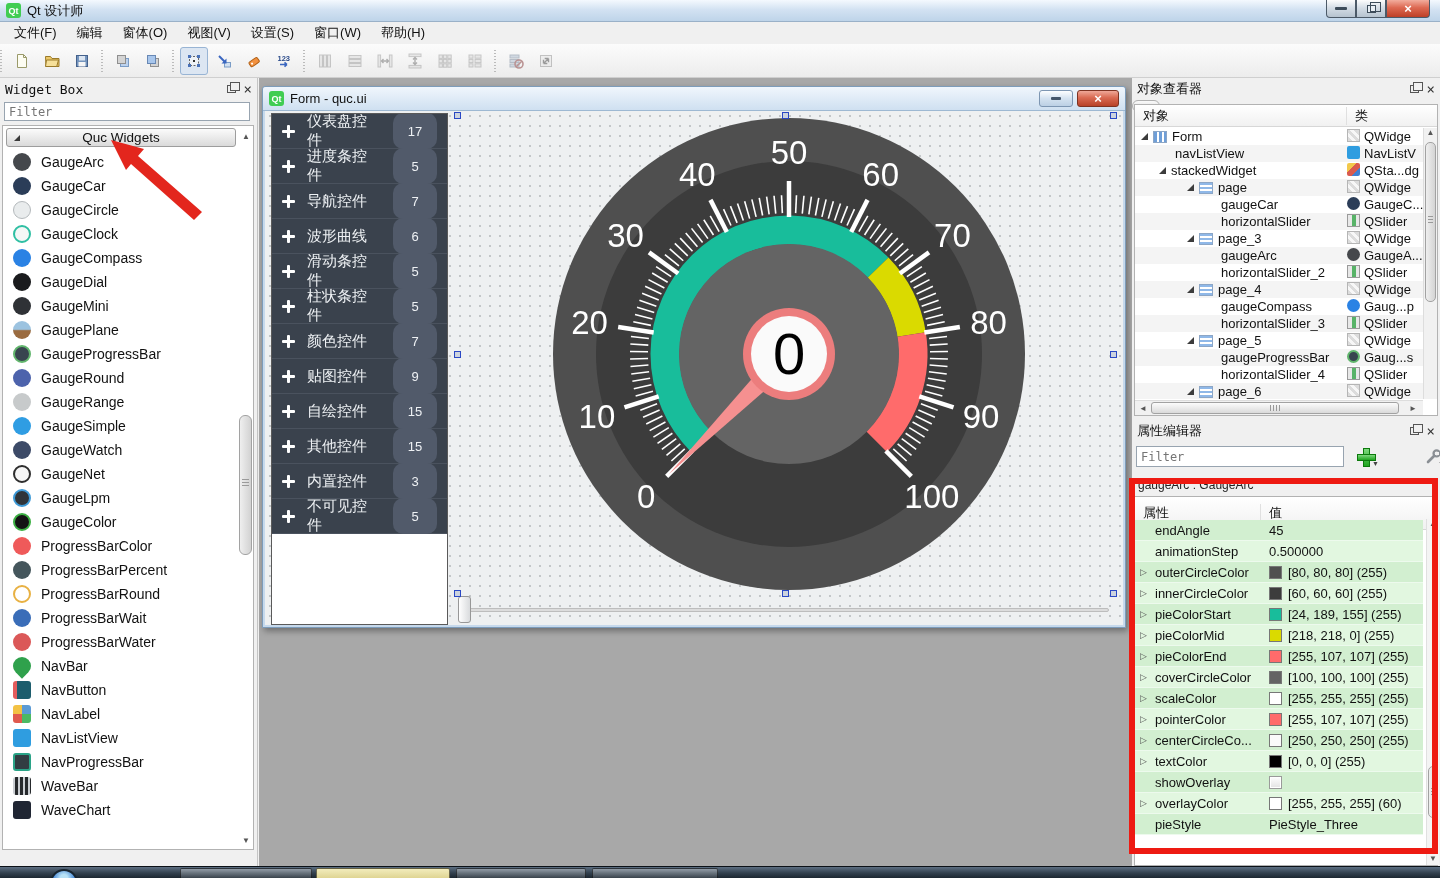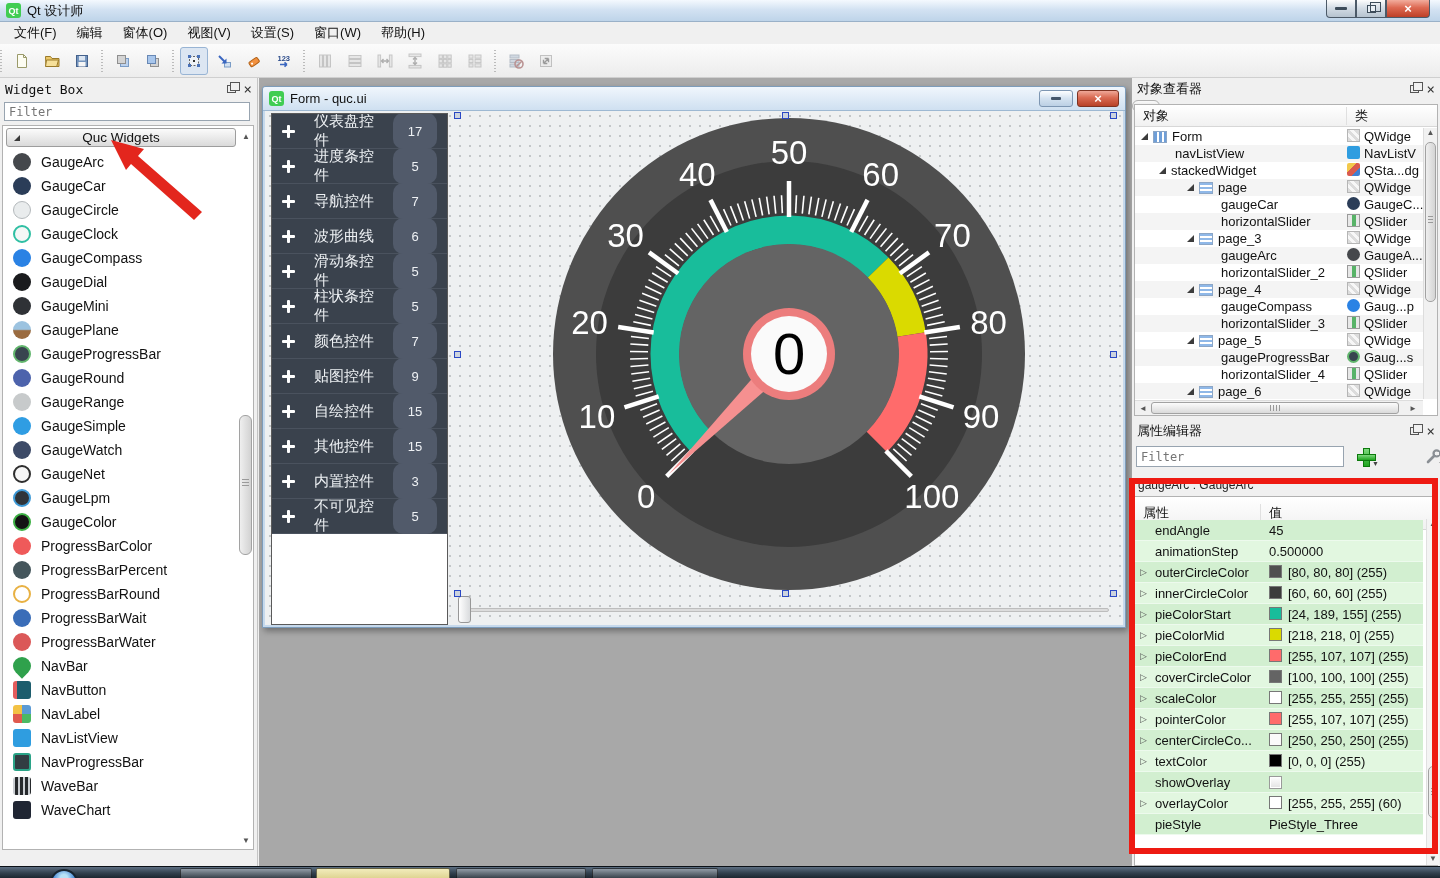--- a/index.html
+++ b/index.html
@@ -64,21 +64,21 @@
   .form-titlebar{height:24px;display:flex;align-items:center;gap:6px;padding:0 6px;
     background:linear-gradient(#f0f6fc,#cfe0f1);border-bottom:1px solid #9db8d2;border-radius:3px 3px 0 0}
   .fbtns{margin-left:auto;display:flex;gap:4px}
   .fbtn{width:34px;height:17px;border:1px solid #7d96b2;border-radius:3px;
     background:linear-gradient(#fdfeff,#d4e2f0 50%,#bcd0e4);display:flex;align-items:center;justify-content:center}
   .fbtn .bar{width:10px;height:3px;background:#44566a;border-radius:1px}
   .fbtn.close{width:42px;background:linear-gradient(#efa898,#d96a52 45%,#b84228);border-color:#7e3322;color:#fff;font-weight:bold}
   .form-canvas{position:absolute;left:2px;right:2px;top:24px;bottom:2px;overflow:hidden;background:#eef0f1;
     background-image:radial-gradient(#c3c6c8 1px,transparent 1.25px);background-size:10px 10px}
   .navlist{position:absolute;left:6px;top:2px;width:177px;bottom:0;background:#fff;border:1px solid #5a5a5a;overflow:hidden}
-  .navitem{height:35px;background:#3a424d;border-bottom:1px solid #4a525e;display:flex;align-items:center;gap:19px;
+  .navitem{height:35px;background:#3a424d;border-bottom:1px solid #4a525e;display:flex;align-items:center;gap:12px;
     padding:0 10px;color:#eef1f4;font-size:15px}
   .navplus{position:relative;width:13px;height:13px;flex:none}
   .navplus::before{content:"";position:absolute;left:5px;top:0;width:3px;height:13px;background:#fff;border-radius:1px}
   .navplus::after{content:"";position:absolute;left:0;top:5px;width:13px;height:3px;background:#fff;border-radius:1px}
   .navbadge{margin-left:auto;min-width:44px;height:36px;border-radius:10px;background:#515a6a;
     display:flex;align-items:center;justify-content:center;font-size:13px}
   #gauge-svg{position:absolute;left:288px;top:7px}
   .handle{position:absolute;width:7px;height:7px;background:#ccd3de;border:1px solid #2a48c4;z-index:6}
   .fslider-groove{position:absolute;left:196px;top:497px;width:648px;height:4px;background:#dcdcdc;border:1px solid #bdbdbd;border-radius:2px}
   .fslider-handle{position:absolute;left:193px;top:485px;width:13px;height:27px;border:1px solid #979797;border-radius:3px;
@@ -132,21 +132,21 @@
   .pe-table{position:absolute;left:2px;right:2px;top:418px;bottom:0;background:#fff;border:1px solid #b2b2b2;overflow:hidden}
   .pe-cols{height:33px;display:flex;align-items:center;background:linear-gradient(#ffffff,#f1f1f1);border-bottom:1px solid #d7d7d7}
   .pe-col1{width:126px;padding-left:8px;border-right:1px solid #e0e0e0}
   .pe-col2{padding-left:8px}
   .pe-rows{position:absolute;left:0;top:23px;right:14px;bottom:0}
   .prow{height:21px;display:flex;align-items:center;font-size:13px;border-bottom:1px solid #edfaed}
   .prow:nth-child(odd){background:#d2efd0}
   .prow:nth-child(even){background:#e2f7e0}
   .pname{width:126px;display:flex;align-items:center;padding-left:20px;position:relative;flex:none;overflow:hidden;white-space:nowrap}
   .pexp{position:absolute;left:5px;font-size:9px;color:#555}
-  .pval{display:flex;align-items:flex-start;gap:6px;padding-left:8px;overflow:hidden;white-space:nowrap}
+  .pval{display:flex;align-items:center;gap:6px;padding-left:8px;overflow:hidden;white-space:nowrap}
   .swatch{width:13px;height:13px;border:1px solid #777;flex:none}
   .cbox{width:13px;height:13px;border:1px solid #9a9a9a;background:linear-gradient(#fff,#e2e2e2);box-shadow:inset 0 0 0 1px #fff;flex:none}
   .pe-vsb{position:absolute;right:1px;top:441px;bottom:1px;width:13px;background:#f4f4f4;border-left:1px solid #e0e0e0;font-size:8px;color:#555;text-align:center}
   .pe-vthumb{position:absolute;left:1px;right:1px;top:247px;height:52px;border:1px solid #a2a2a2;border-radius:5px;background:linear-gradient(90deg,#efefef,#d4d4d4)}
   .pe-vthumb::after{content:"";position:absolute;left:2px;right:2px;top:20px;height:8px;background:repeating-linear-gradient(0deg,#999 0 1px,transparent 1px 3px)}
   .pe-sbdown{position:absolute;bottom:2px;left:2px}
 
   
   .anno-rect{position:absolute;left:1129px;top:478px;width:309px;height:376px;border:6px solid #ee1a12;z-index:40;pointer-events:none}
   .anno-svg{position:absolute;left:0;top:0;z-index:41;pointer-events:none}

